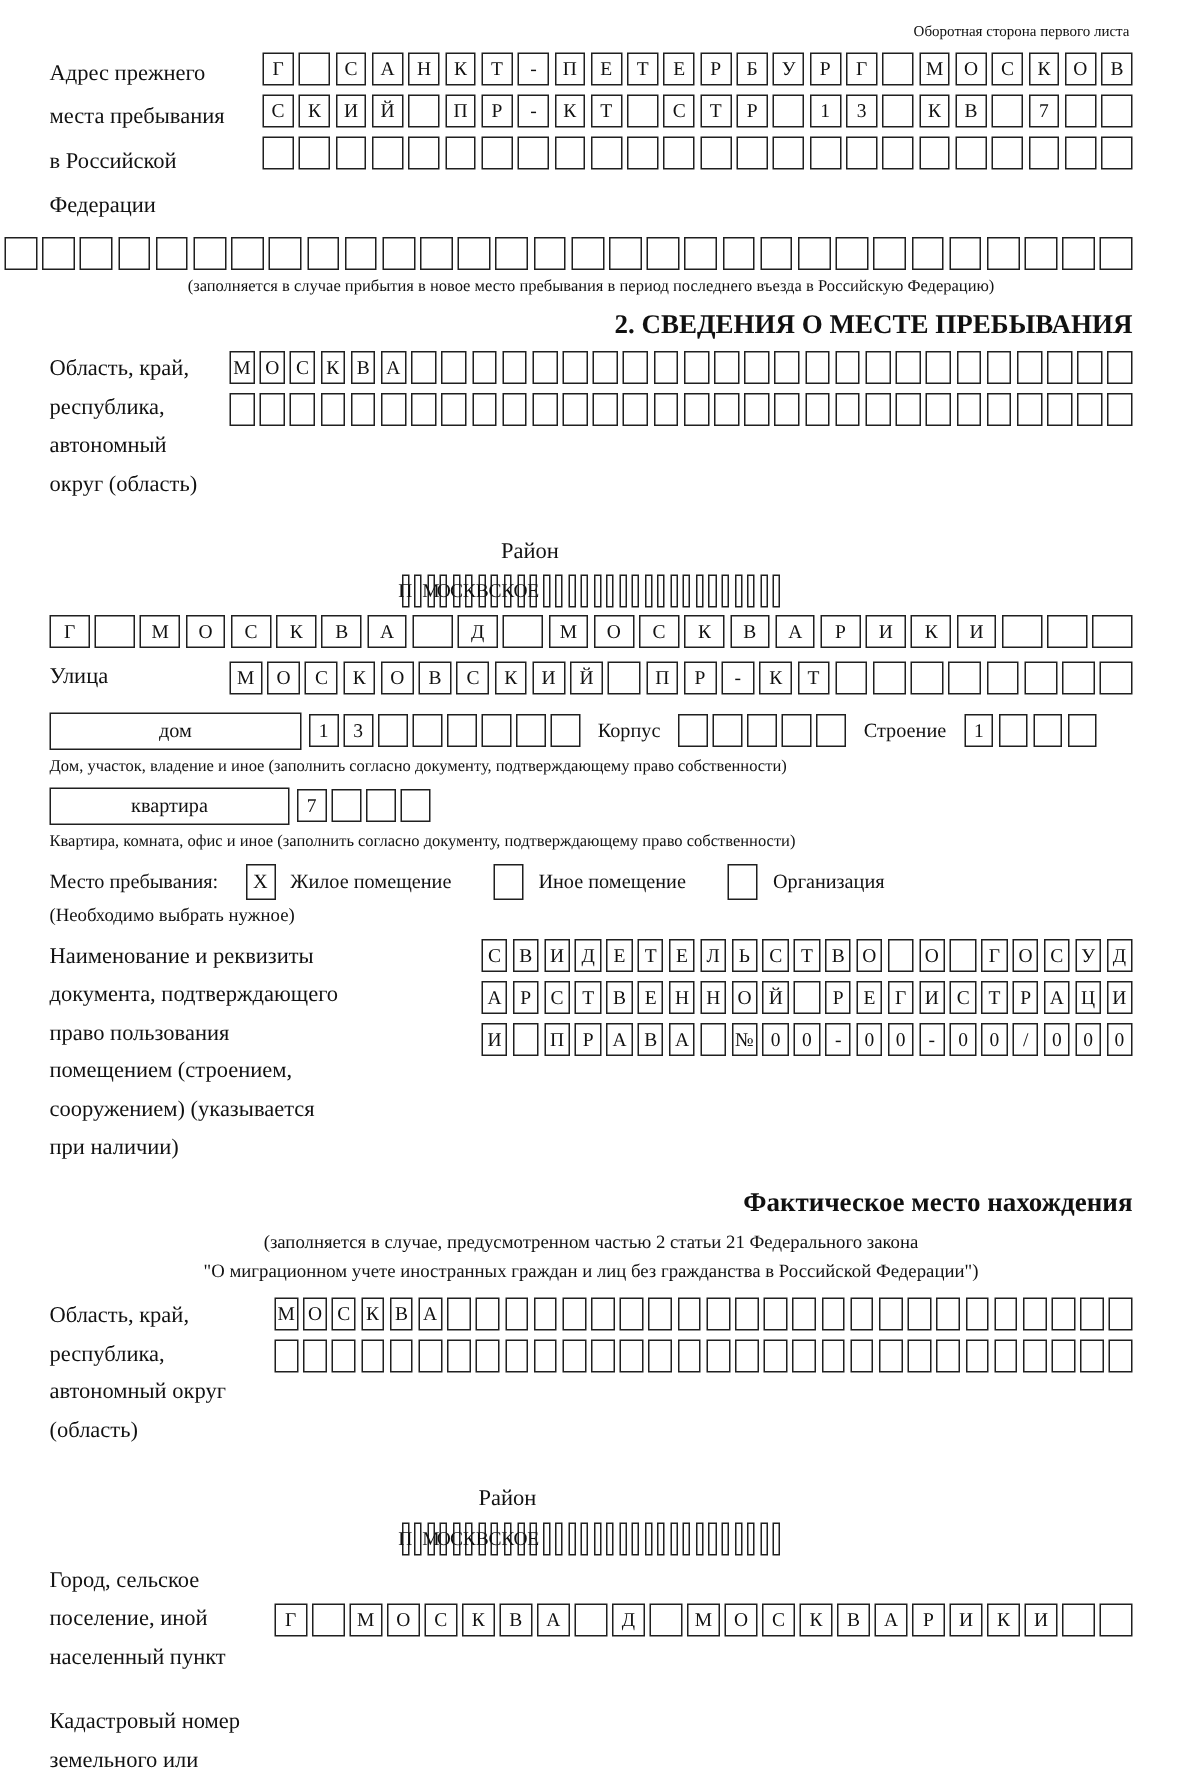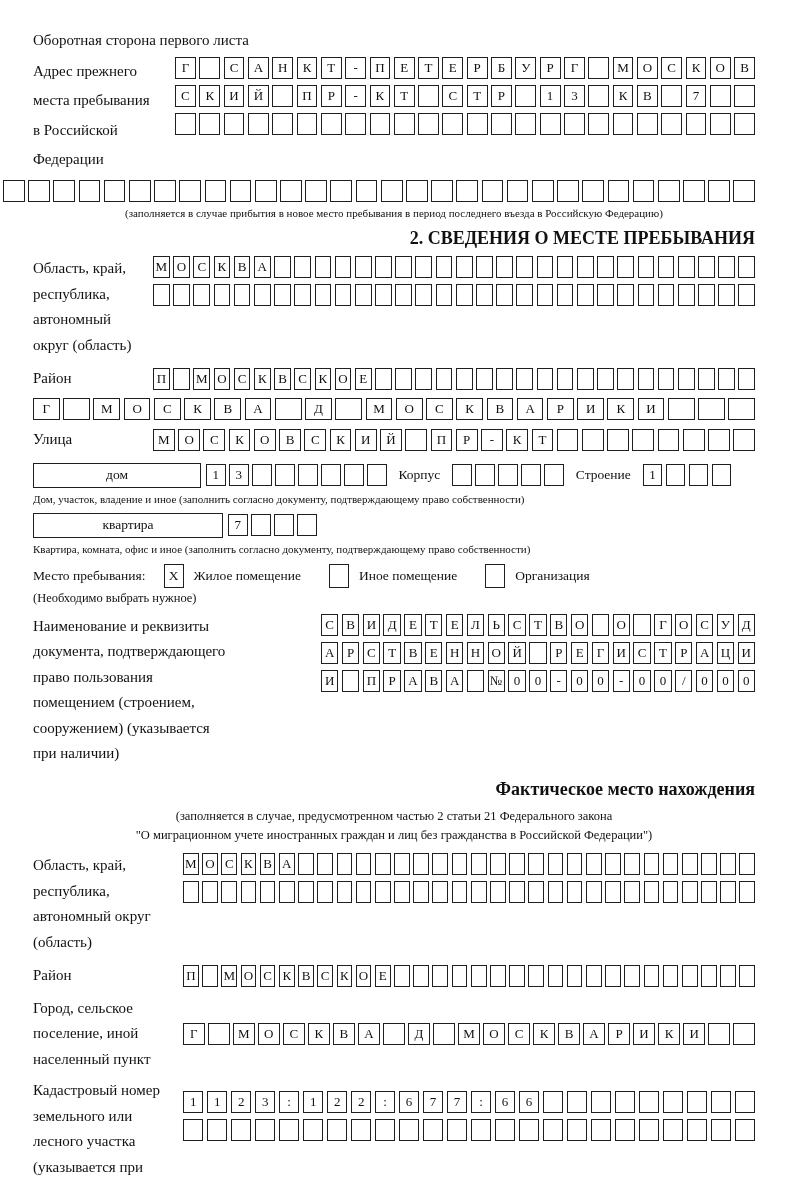--- a/index.html
+++ b/index.html
@@ -6,21 +6,21 @@
   html,body { background:#ffffff; }
   .page {
     position:relative;
     width:800px; min-height:1180px;
     margin:0 auto;
     padding:16px 45px 20px 33px;
     font-family:"Liberation Serif","DejaVu Serif",serif;
     color:#111;
     background:#fff;
   }
-  .hdr-note { font-size:15px; padding-right:2px;margin-top:16px; }
+  .hdr-note { text-align:right; font-size:10px; padding-right:2px; }
 
   .flexrow { display:flex; }
   .lbl { font-size:15px; line-height:1.95; flex:0 0 auto; }
   .lbl.tight { line-height:1.7; }
   .rows { flex:1 1 auto; display:flex; flex-direction:column; gap:6px; min-width:0; }
 
   .boxrow { display:flex; gap:3.5px; min-width:0; }
   .cell {
     flex:1 1 0; min-width:0; height:22px;
     border:1.6px solid #1f1f1f;
@@ -33,31 +33,31 @@
   .w120 { width:120px; padding-right:6px; }
   .w150 { width:150px; padding-right:8px; }
   .w288 { width:288px; padding-right:85px; }
 
   .fullrow { margin-left:-30px; width:752px; margin-top:6px; }
 
   .caption { font-size:11px; margin-top:5px; }
   .caption.center { text-align:center; }
   .sec-title { text-align:right; font-weight:bold; font-size:18px; margin-top:9px; margin-bottom:7px; }
 
-  .mt5 { margin-top:5px; } .mt6 { margin-top:6px; } .mt8 { margin-top:8px; } .mt12 { margin-top:12px; }
+  .mt5 { margin-top:5px; } .mt6 { margin-top:18px;flex-direction:column; } .mt8 { margin-top:8px; } .mt12 { margin-top:12px; }
   .vcenter { align-items:center; }
 
   .house-row { display:flex; align-items:center; gap:5px; margin-top:8px; }
   .namedbox {
     border:1.6px solid #1f1f1f; height:25px;
     display:flex; align-items:center; justify-content:center;
     font-size:13.5px; flex:0 0 auto;
   }
   .nb-dom { width:168px; }
-  .nb-kv  { width:190px; }
+  .nb-kv  { width:160px; }
   .inline-lbl { font-size:13.5px; padding:0 7px; flex:0 0 auto; }
 
   .stay-row { display:flex; align-items:center; font-size:13.5px; margin-top:9px; gap:0; }
   .checkbox {
     width:20px; height:24px; border:1.6px solid #1f1f1f;
     display:flex; align-items:center; justify-content:center;
     font-size:13.5px; flex:0 0 auto;
   }
   .stay-row .opt-label { padding-left:10px; }
   .gap28 { width:28px; flex:0 0 auto; } .gap18 { width:18px; flex:0 0 auto; }

